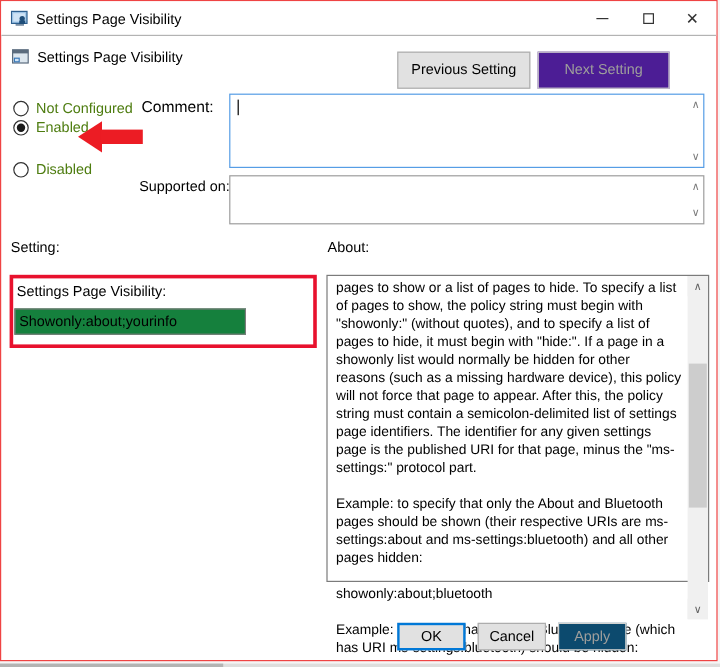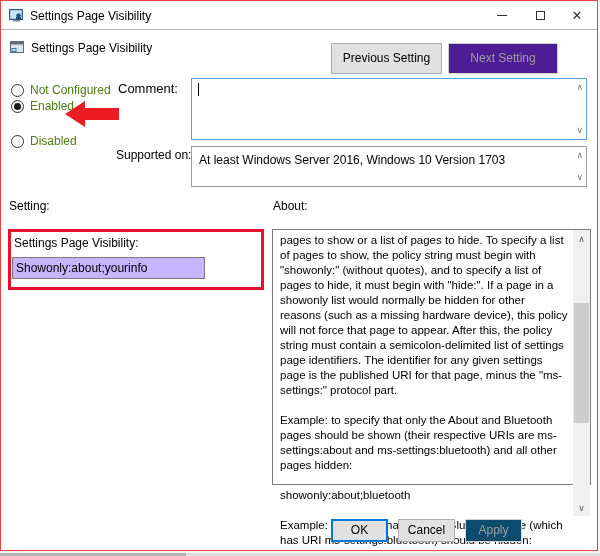--- a/index.html
+++ b/index.html
@@ -47,21 +47,21 @@
   .mini-arrow { position:absolute; right:3px; font-size:9px; color:#7a7a7a; line-height:1; }
   .ar-top { top:4px; } .ar-bottom { bottom:4px; }
 
   
   .options-label { position:absolute; left:8px; top:198px; font-size:12px; }
   .help-label { position:absolute; left:272px; top:198px; font-size:12px; }
 
   
   .highlight-rect { position:absolute; left:7px; top:228px; width:256px; height:61px; border:3px solid #e8112d; background:transparent; }
   .field-label { position:absolute; left:13px; top:235px; font-size:12px; }
-  .field-input { position:absolute; left:11px; top:256px; width:193px; height:22px; border:1px solid #7b7b7b; font-family:"Liberation Sans",sans-serif; font-size:12px; padding:0 3px; background:#c4b5fd; color:#000; }
+  .field-input { position:absolute; left:11px; top:256px; width:193px; height:22px; border:1px solid #7b7b7b; font-family:"Liberation Sans",sans-serif; font-size:12px; padding:0 3px; background:#15803d; color:#000; }
 
   
   .help-box { position:absolute; left:271px; top:228px; width:319px; height:256px; border:1px solid #7b7b7b; background:#fff; }
   .help-text { position:absolute; left:7px; top:3px; width:288px; font-size:11.5px; line-height:15px; color:#000; white-space:pre-wrap; }
   .help-scrollbar { position:absolute; right:0; top:0; width:17px; height:286px; background:#f0f0f0; }
   .sb-arrow { position:absolute; left:0; width:17px; height:17px; display:flex; align-items:center; justify-content:center; font-size:9px; color:#606060; background:#f0f0f0; }
   .sb-up { top:0; } .sb-down { bottom:0; }
   .sb-thumb { position:absolute; left:1px; top:73px; width:15px; height:120px; background:#cdcdcd; }
 
   
@@ -125,21 +125,20 @@
 
   <span class="comment-label">Comment:</span>
   <div class="comment-box">
     <span class="text-cursor"></span>
     <span class="mini-arrow ar-top">∧</span>
     <span class="mini-arrow ar-bottom">∨</span>
   </div>
 
   <span class="supported-label">Supported on:</span>
   <div class="supported-box">
-    <span class="supported-text">At least Windows Server 2016, Windows 10 Version 1703</span>
     <span class="mini-arrow ar-top">∧</span>
     <span class="mini-arrow ar-bottom">∨</span>
   </div>
 
   <span class="options-label">Setting:</span>
   <span class="help-label">About:</span>
 
   <div class="highlight-rect"></div>
   <span class="field-label">Settings Page Visibility:</span>
   <input class="field-input" type="text" value="Showonly:about;yourinfo" style="">

